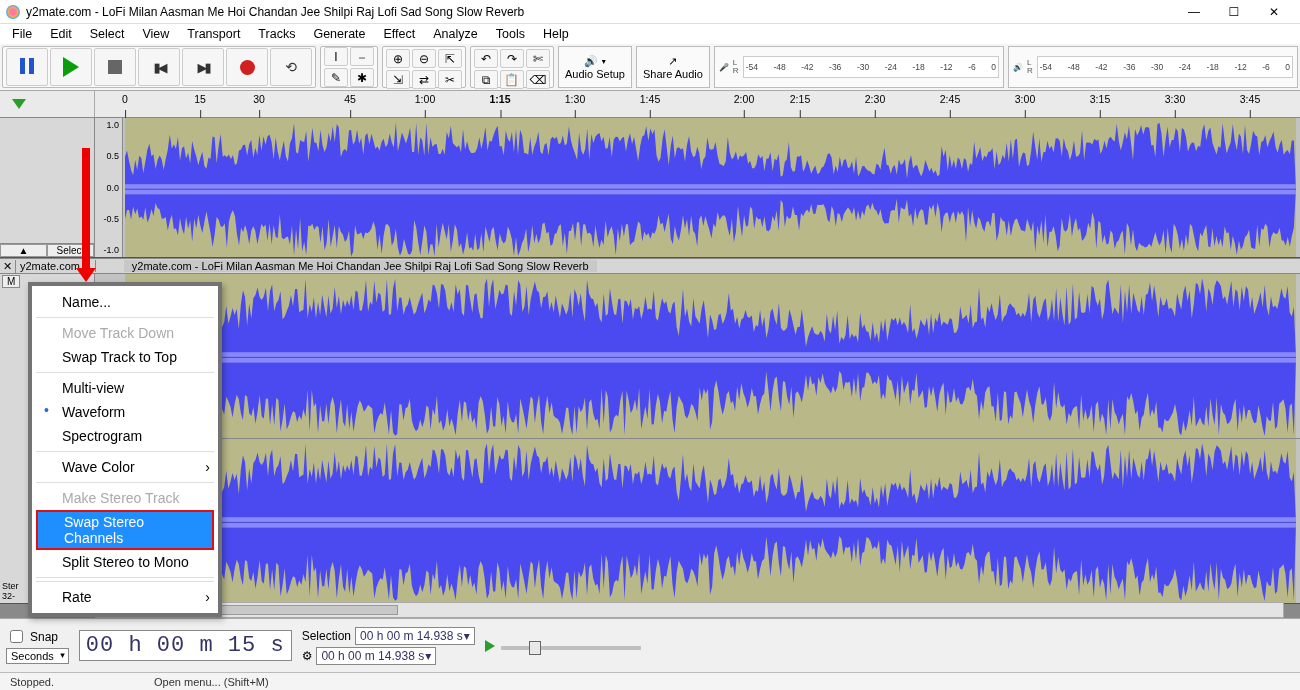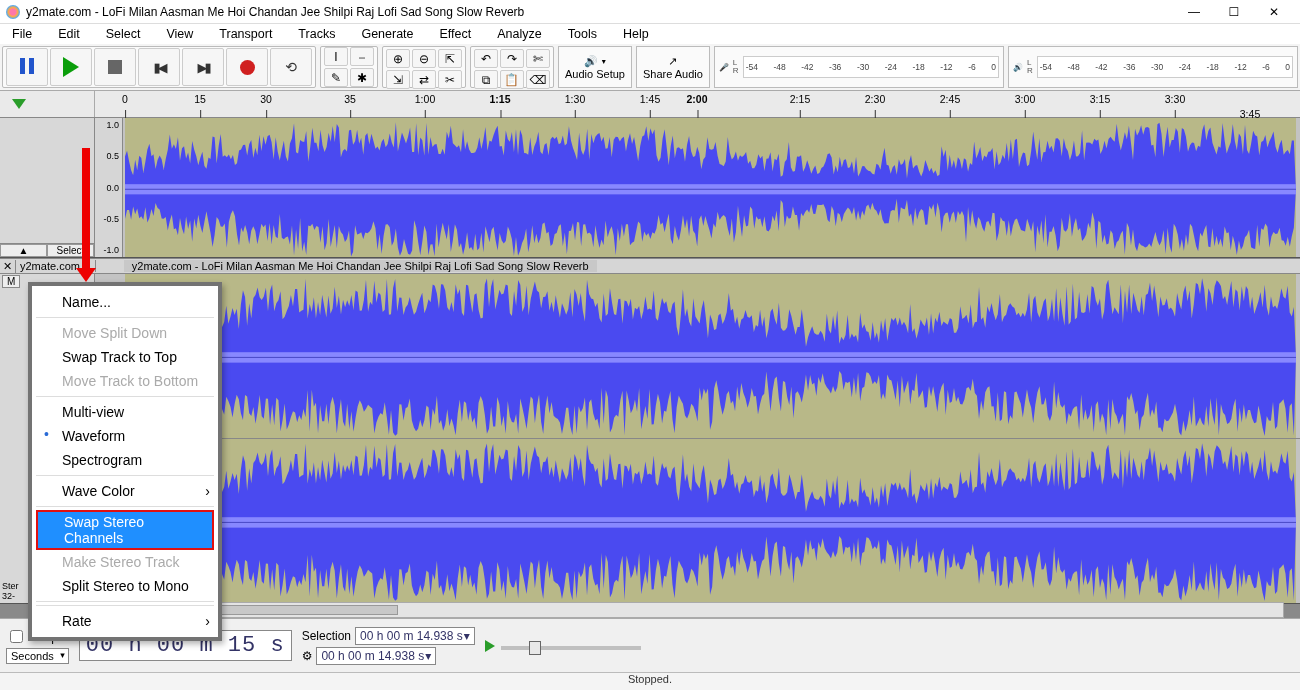--- a/index.html
+++ b/index.html
@@ -16,21 +16,21 @@
   body { margin: 0; width:1300px; height:690px; background:#f0f0f0; font-size:12px; color:#000; overflow:hidden; position:relative; }
 
   
   .titlebar { height:24px; background:#fff; display:flex; align-items:center; padding:0 6px; border-bottom:1px solid #ddd; }
   .titlebar .logo { width:14px; height:14px; border-radius:50%; background:radial-gradient(circle,#f7a 30%,#fa4 45%,#4af 70%); margin-right:6px;}
   .titlebar .title { flex:1; font-size:12px; }
   .winbtns { display:flex; gap:0; margin-left:auto;}
   .winbtn { width:40px; height:24px; display:flex; align-items:center; justify-content:center; font-size:12px; }
 
   
-  .menubar { height:20px; background:#fff; display:flex; align-items:center; padding:0 4px; font-size:12.5px; gap:10px; }
+  .menubar { height:20px; background:#fff; display:flex; align-items:center; padding:0 4px; font-size:12.5px; gap:2px; }
   .menubar span { padding:2px 8px; }
 
   
   .toolrow { height:46px; background:#f4f4f4; display:flex; align-items:stretch; padding:2px 2px; gap:4px; }
   .toolgrp { display:flex; align-items:center; border:1px solid #bbb; border-radius:2px; background:#fafafa; padding:2px 3px; gap:2px; }
   .tbtn { width:42px; height:38px; display:flex; align-items:center; justify-content:center; background:#f6f6f6; border:1px solid #ccc; border-radius:2px;}
   .tbtn.small { width:24px; height:19px; }
   .mini { display:grid; grid-template-columns:repeat(3,24px); grid-auto-rows:19px; gap:2px; }
   .mini .tbtn { width:24px; height:19px; }
   .vtoolgrp { display:flex; flex-direction:column; align-items:center; justify-content:center; border:1px solid #bbb; padding:2px 6px; font-size:11px; background:#fafafa;}
@@ -88,21 +88,21 @@
   
   .bottom-panel { position:absolute; left:0; right:0; bottom:18px; height:54px; background:#f0f0f0; border-top:1px solid #aaa; padding:4px 6px; display:flex; align-items:center; gap:10px; font-size:12px;}
   .bigtime { font-family:"Courier New",monospace; font-size:22px; letter-spacing:1px; background:#fff; border:1px solid #888; padding:2px 6px; color:#336;}
   .seltime { font-family:"Courier New",monospace; font-size:12px; background:#fff; border:1px solid #888; padding:1px 4px; color:#336; display:flex; align-items:center; gap:1px;}
   .bot-col { display:flex; flex-direction:column; gap:2px;}
   .dropdown { border:1px solid #888; background:#fff; padding:1px 14px 1px 4px; position:relative; font-size:11px;}
   .dropdown::after { content:"▾"; position:absolute; right:3px; font-size:9px;}
   .zoom-slider { width:140px; height:4px; background:#c0c0c0; position:relative; margin-top:4px;}
   .zoom-slider .thumb { position:absolute; left:28px; top:-5px; width:12px; height:14px; background:#e8e8e8; border:1px solid #666;}
 
-  .statusbar { position:absolute; left:0; right:0; bottom:0; height:18px; background:#f4f4f4; border-top:1px solid #bbb; display:flex; align-items:center; font-size:11px; padding:0 10px; gap:100px; color:#333;flex-direction:column;}
+  .statusbar { position:absolute; left:0; right:0; bottom:0; height:18px; background:#f4f4f4; border-top:1px solid #bbb; display:flex; align-items:center; font-size:11px; padding:0 10px; gap:100px; color:#333;}
 
   .hscroll { position:absolute; left:95px; right:16px; bottom:72px; height:16px; background:#e4e4e4; border:1px solid #aaa;}
   .hscroll .thumb { position:absolute; left:2px; top:2px; width:300px; bottom:2px; background:#c8c8c8; border:1px solid #999;}
 
 </style>
 </head>
 <body>
 
 <div class="titlebar">
   <div class="logo"></div>
@@ -231,34 +231,34 @@
   </div>
 </div>
 
 <div class="timeline">
   <div class="timeline-left">
       <div class="play-head"></div>
     </div>
   <div class="timeline-scale" id="tlscale">
       <div class="tick major" style="left: 30px;">0</div>
       <div class="tick major" style="left: 105px;">15</div>
-      <div class="tick major" style="left: 171px;">30</div>
-      <div class="tick major" style="left: 255px;">35</div>
+      <div class="tick major" style="left: 164px;">30</div>
+      <div class="tick major" style="left: 255px;">45</div>
       <div class="tick major" style="left: 330px;">1:00</div>
       <div class="tick major" style="left: 405px; font-weight: bold;">1:15</div>
       <div class="tick major" style="left: 480px;">1:30</div>
       <div class="tick major" style="left: 555px;">1:45</div>
-      <div class="tick major" style="left: 602px; font-weight: bold;">2:00</div>
+      <div class="tick major" style="left: 649px;">2:00</div>
       <div class="tick major" style="left: 705px;">2:15</div>
       <div class="tick major" style="left: 780px;">2:30</div>
       <div class="tick major" style="left: 855px;">2:45</div>
       <div class="tick major" style="left: 930px;">3:00</div>
       <div class="tick major" style="left: 1005px;">3:15</div>
       <div class="tick major" style="left: 1080px;">3:30</div>
-      <div class="tick major" style="left: 1155px; margin-top: 15px;">3:45</div>
+      <div class="tick major" style="left: 1155px;">3:45</div>
     </div>
 </div>
 
 <div class="track-area">
 
   <div class="track" style="height:140px;">
     <div class="track-ctrl">
       <div style="flex:1"></div>
       <div class="select-btn-row">
         <div>▲</div>
@@ -329,32 +329,31 @@
       <div class="thumb"></div>
     </div>
 
 </div>
 
 <div class="red-arrow"></div>
 
 <div class="ctx-menu">
   <div class="mi">Name...</div>
   <div class="sep"></div>
-  <div class="mi dis">Move Split Down</div>
+  <div class="mi dis">Move Track Down</div>
   <div class="mi">Swap Track to Top</div>
-  <div class="mi dis">Move Track to Bottom</div>
   <div class="sep"></div>
   <div class="mi">Multi-view</div>
   <div class="mi dot">Waveform</div>
   <div class="mi">Spectrogram</div>
   <div class="sep"></div>
   <div class="mi arrow">Wave Color</div>
   <div class="sep"></div>
+  <div class="mi dis">Make Stereo Track</div>
   <div class="mi hl">Swap Stereo Channels</div>
-  <div class="mi dis">Make Stereo Track</div>
   <div class="mi">Split Stereo to Mono</div>
   <div class="sep"></div>
   <div class="sep"></div>
   <div class="mi arrow">Rate</div>
 </div>
 
 <div class="bottom-panel">
   <div class="bot-col">
      <div style="display:flex;gap:4px;align-items:center;">
        <input type="checkbox" style="">

